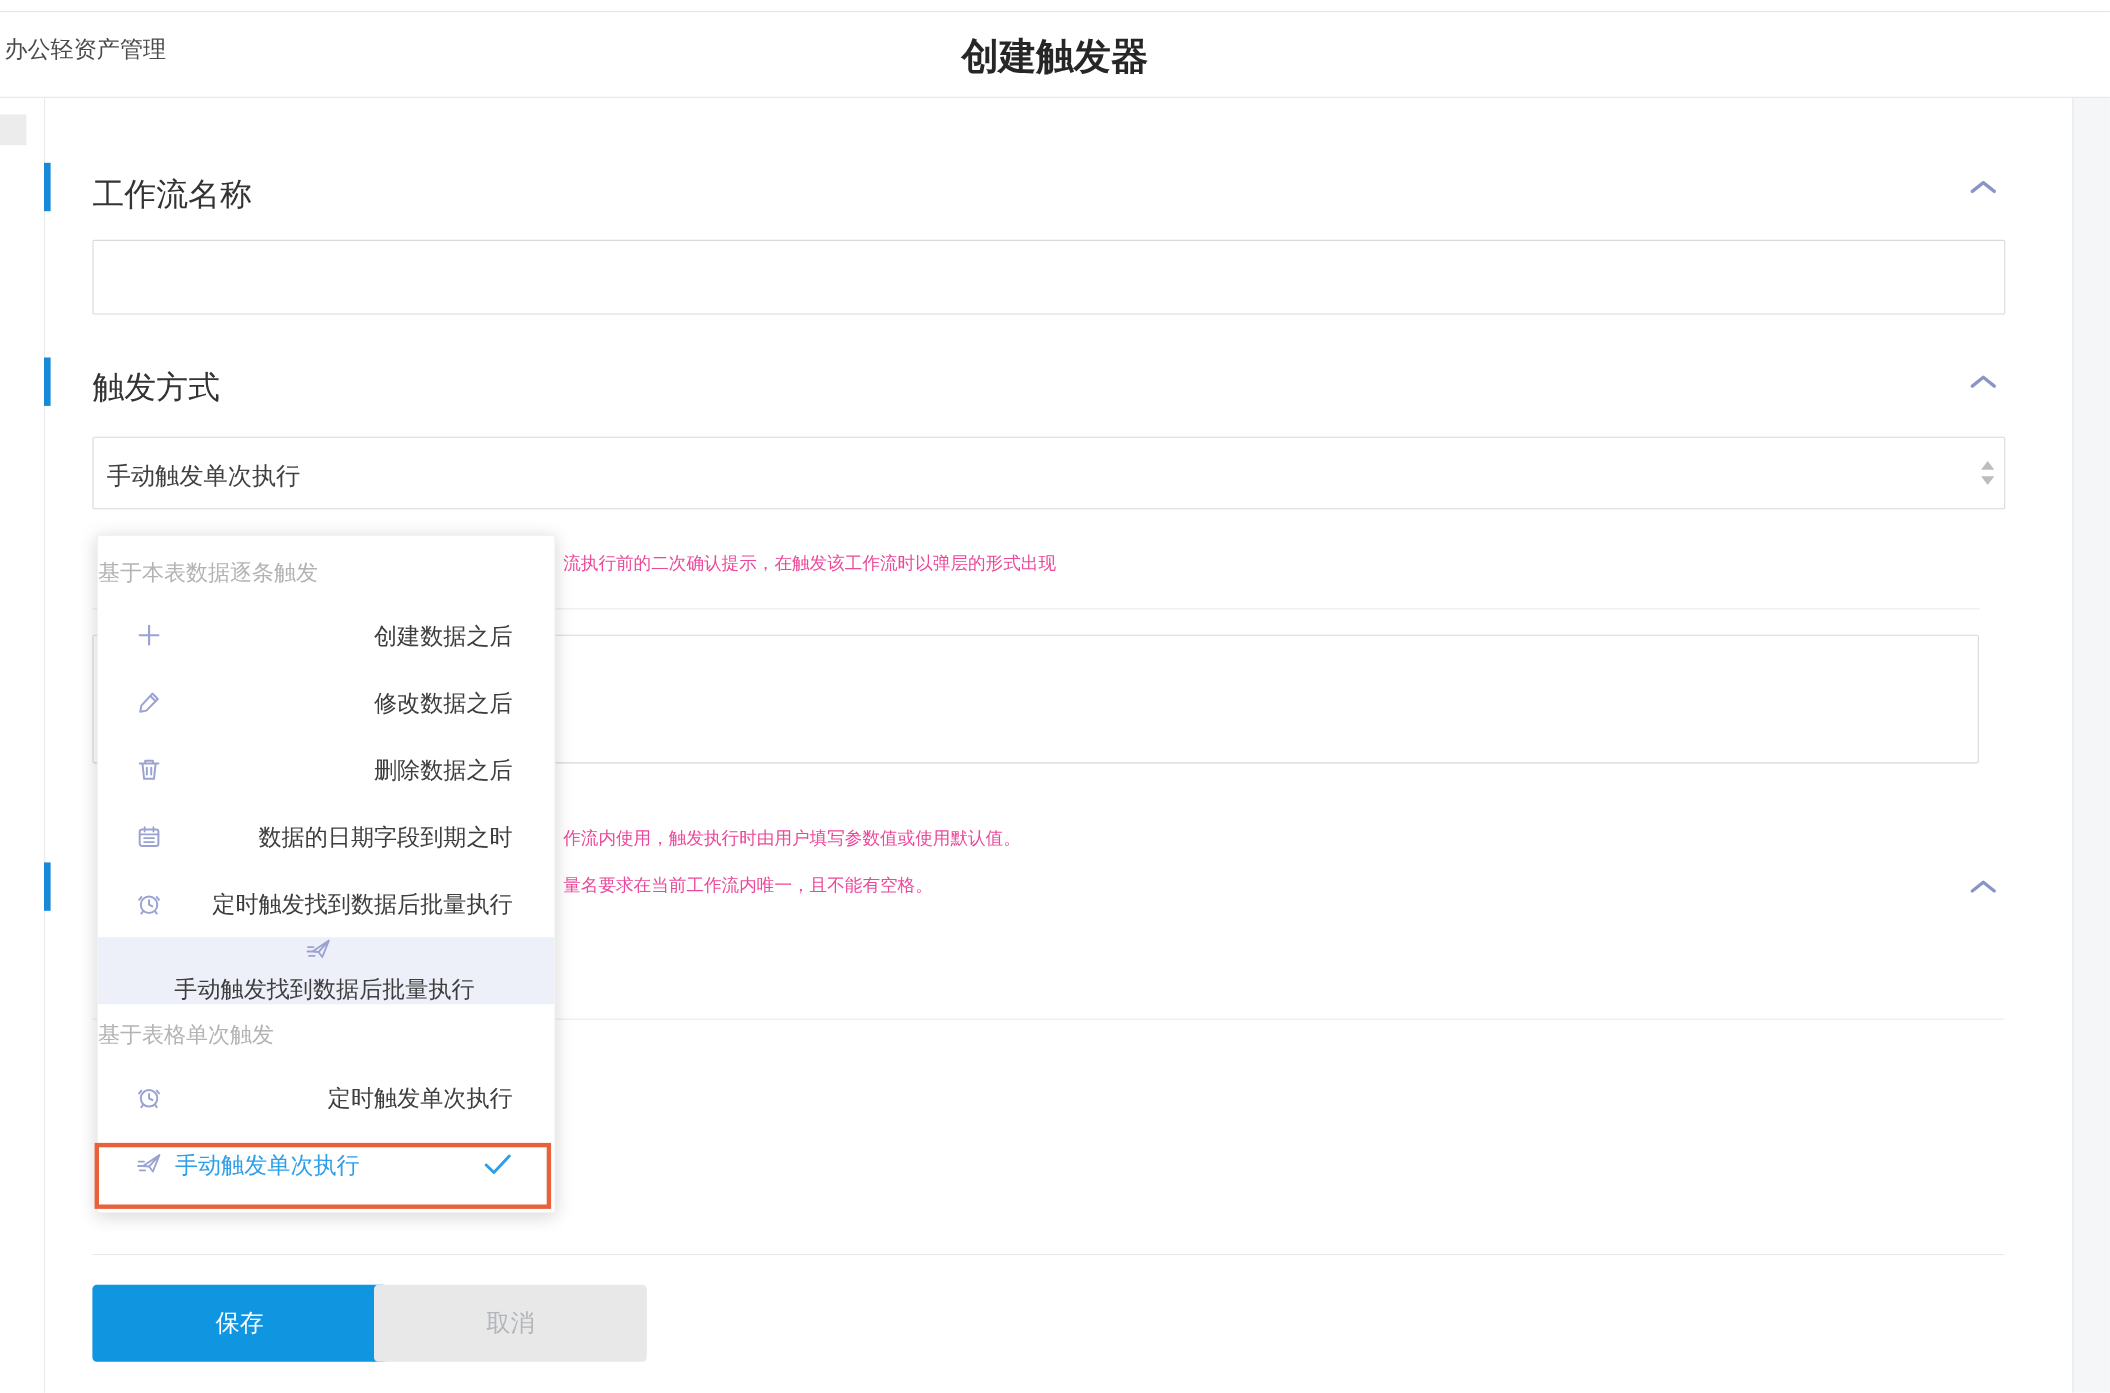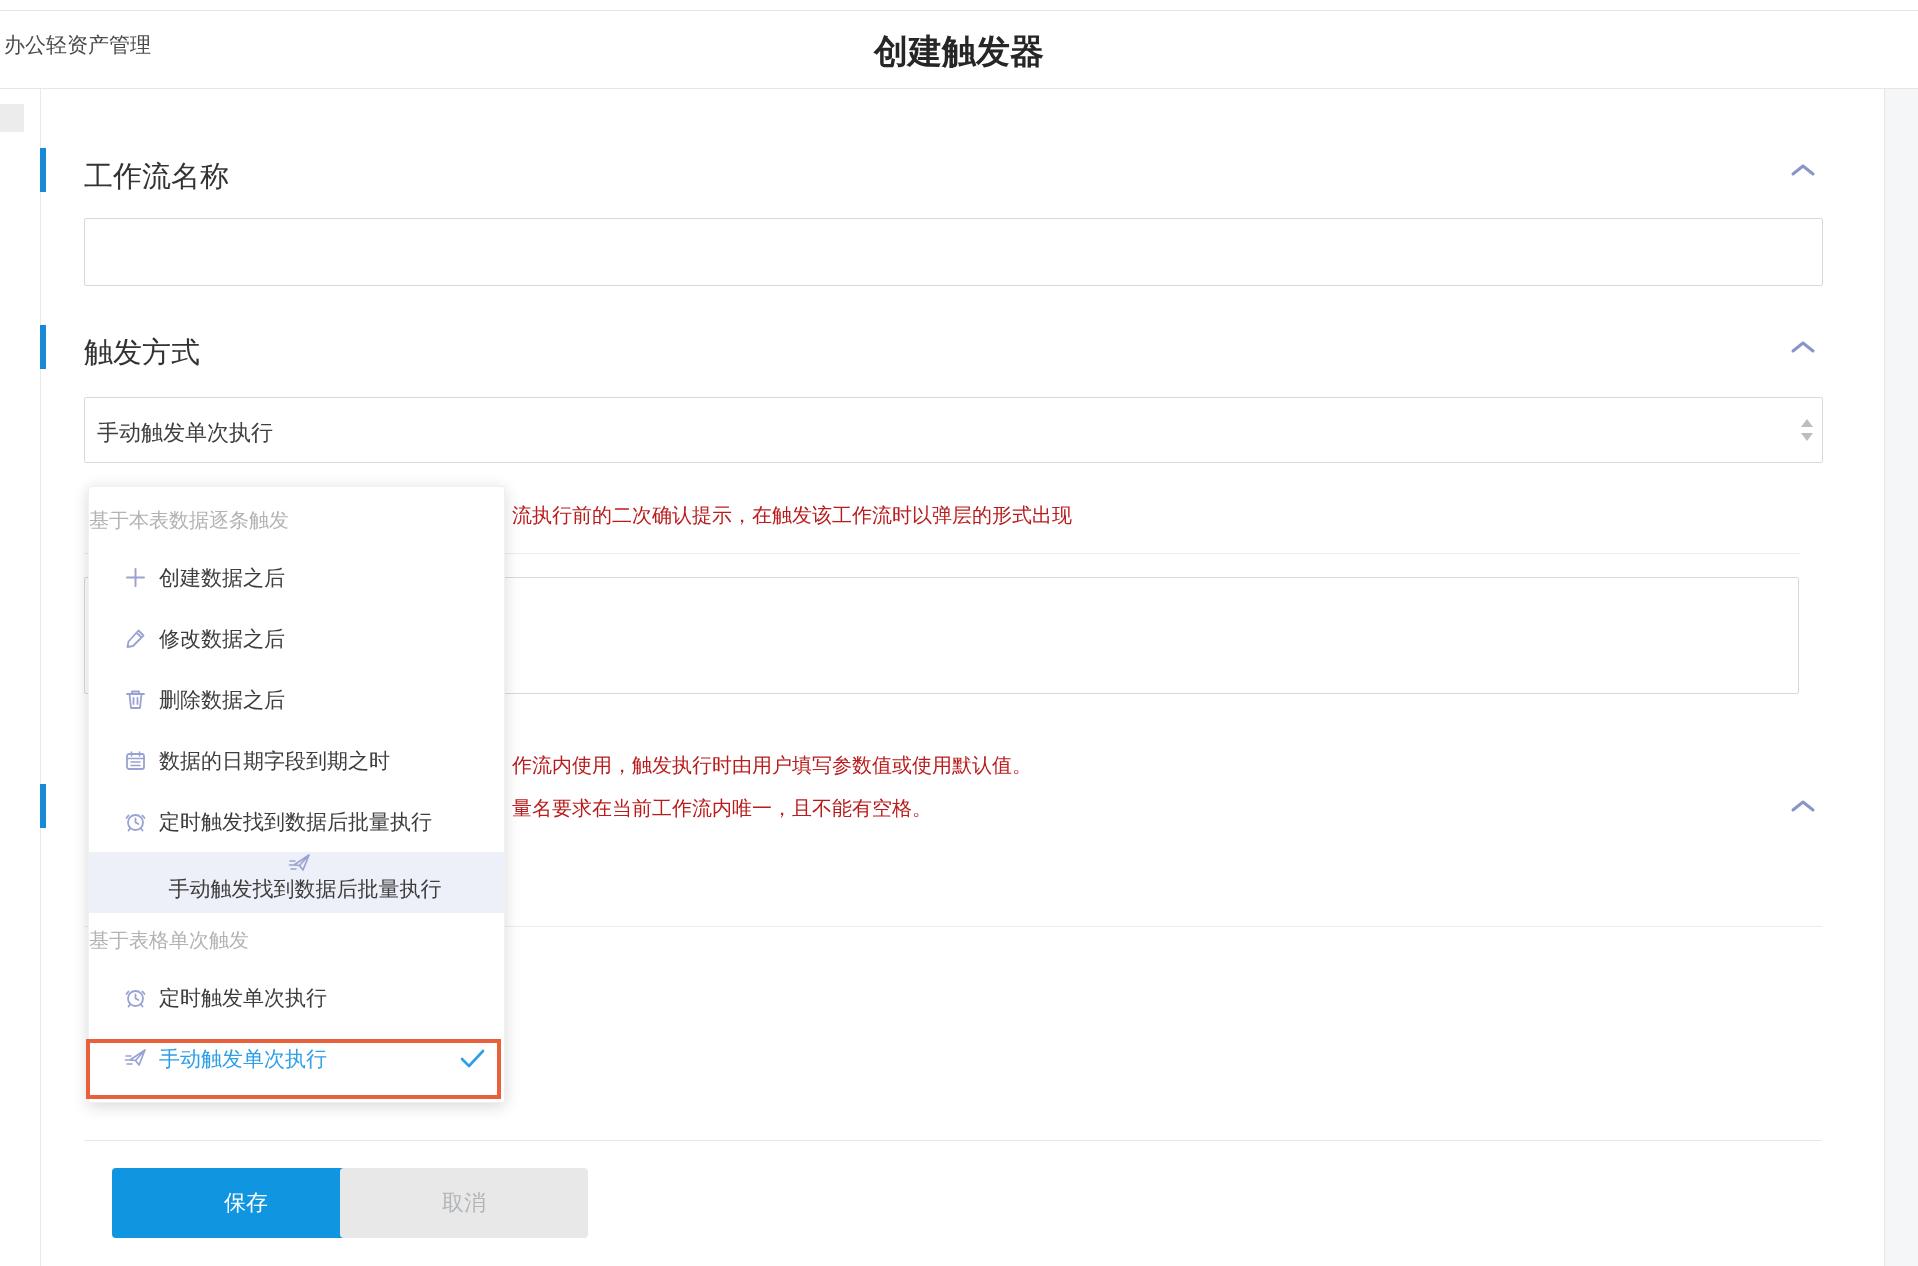--- a/index.html
+++ b/index.html
@@ -18,42 +18,42 @@
 
   
   .accent-bar { left:40px; width:6px; height:44px; background:#1789d6; }
   .sec-label { left:84px; font-size:29px; color:#333; }
   .chevron { left:1790px; width:26px; height:16px; }
   .field { left:84px; width:1739px; background:#fff; border:1px solid #d9d9d9; border-radius:2px; }
   .select-text { left:97px; font-size:22px; color:#404040; }
   .sort-arrows { left:1798px; width:18px; height:26px; }
 
   
-  .gray-text { color:#b91c1c; font-size:20px; white-space:nowrap; z-index:1; }
+  .gray-text { color:#ec4899; font-size:16px; white-space:nowrap; z-index:1; }
   .divider { height:1px; background:#ececec; }
   .bg-textarea { left:84px; top:577px; width:1715px; height:117px; border:1px solid #d9d9d9; border-radius:2px; background:#fff; z-index:1; }
 
   
   .dropdown { left:88px; top:486px; width:417px; height:617px; background:#fff; z-index:10;
     border-radius:3px; box-shadow:0 3px 16px rgba(0,0,0,.16); border:1px solid #f0f0f0;
     display:flex; flex-direction:column; padding-top:6px; }
   .dd-group-header { height:54px; display:flex; align-items:center; 
     color:#b3b3b3; font-size:20px; }
-  .dd-item { height:61px; display:flex; align-items:center; padding-left:35px; padding-right:18px;
-    font-size:21px; color:#3d3d3d; cursor:pointer; }
+  .dd-item { height:61px; display:flex; align-items:center; padding-left:35px; padding-right:38px;
+    font-size:21px; color:#3d3d3d; cursor:pointer;justify-content:space-between; }
   .dd-item .ic { width:23px; height:23px; margin-right:12px; flex:0 0 auto; }
   .dd-item.hovered { background:#eef0f9;flex-direction:column; }
   .dd-item.selected { color:#2d9fe8; }
   .dd-check { margin-left:auto; width:27px; height:21px; }
   .annotation-box { left:86px; top:1039px; width:415px; height:60px; border:4px solid #e8613b; z-index:12; pointer-events:none; }
 
   
   .btn { top:1168px; height:70px; border:none; border-radius:4px; font-size:22px;
     font-family:inherit; cursor:pointer; }
-  .btn-save { left:84px; width:268px; background:#1095e0; color:#fff;margin-left:28px; }
+  .btn-save { left:84px; width:268px; background:#1095e0; color:#fff; }
   .btn-cancel { left:340px; width:248px; background:#e8e8e8; color:#b2b6ba; }
 </style>
 </head>
 <body>
 
 <div class="abs top-hairline"></div>
 <div class="abs app-title">办公轻资产管理</div>
 <div class="abs page-title">创建触发器</div>
 <div class="abs header-border"></div>
 <div class="abs left-rail"></div>

